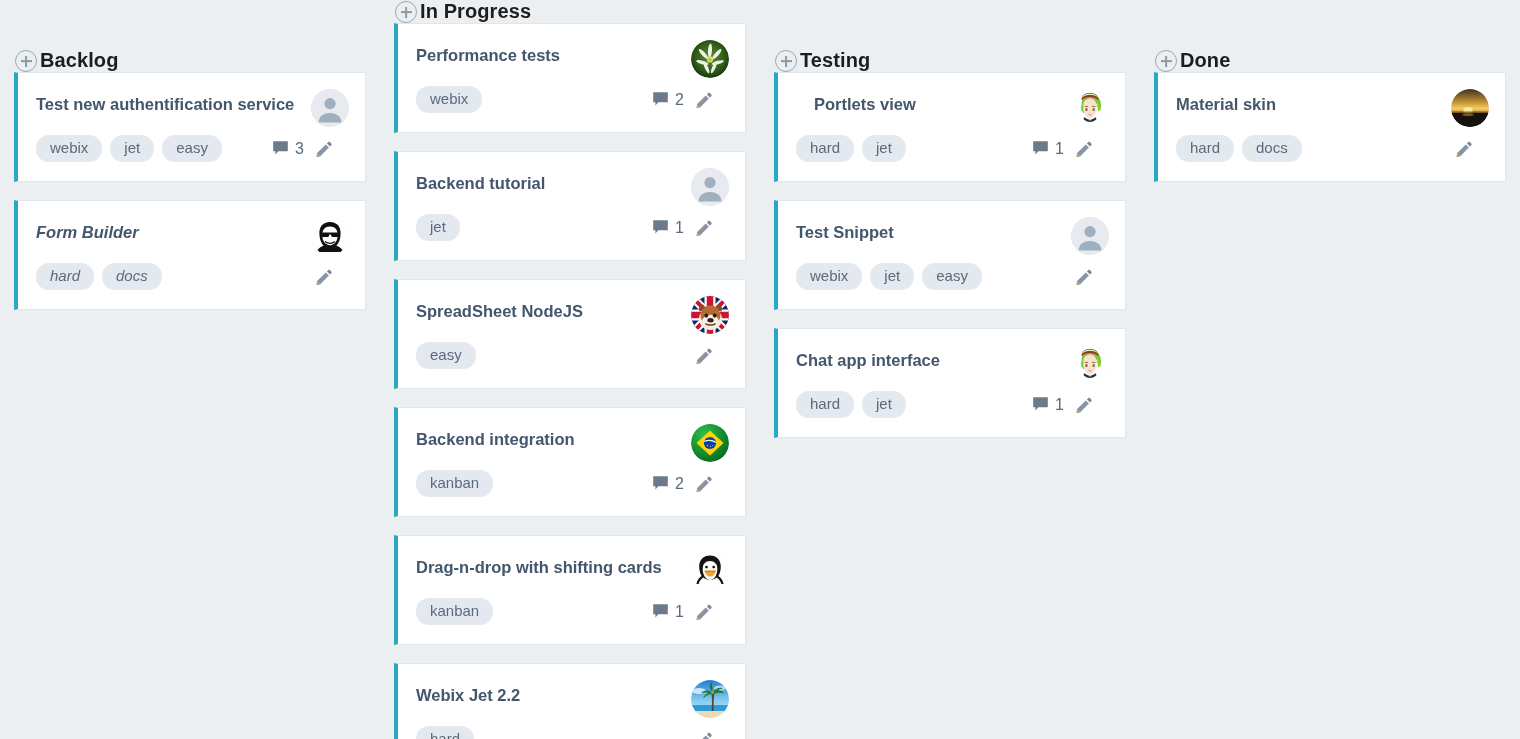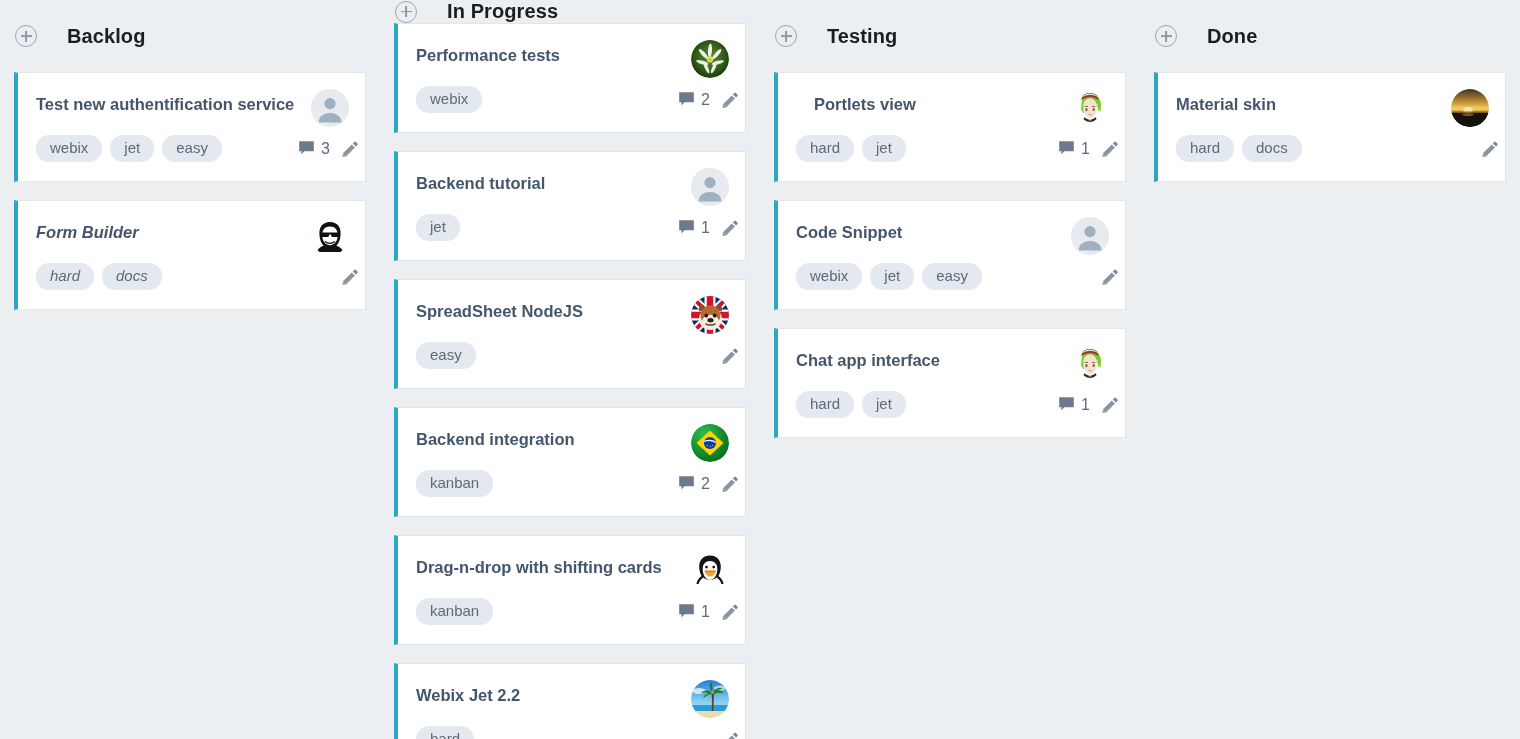--- a/index.html
+++ b/index.html
@@ -18,24 +18,24 @@
   }
   .column {
     width: 380px;
     flex: 0 0 380px;
     padding: 0 14px 0 14px;
     display: flex;
     flex-direction: column;
   }
   .col-header {
     display: flex;
-    align-items: center;
+    align-items: flex-end;
     height: 72px;
     padding-left: 1px;
-    gap: 30px;
+    gap: 3px;
   }
   .add-icon {
     width: 22px; height: 22px;
     flex: 0 0 22px;
     border-radius: 50%;
     border: 1.6px solid #9aa7b0;
     position: relative;
     cursor: pointer;
   }
   .add-icon::before, .add-icon::after {
@@ -85,21 +85,21 @@
     flex: 0 0 38px;
     border-radius: 50%;
     overflow: hidden;
     position: relative;
     background: #e7eaee;
   }
   .avatar svg { display: block; width: 38px; height: 38px; }
 
   .card-bottom {
     position: absolute;
-    left: 18px; right: 6px;
+    left: 18px; right: 32px;
     top: 62px;
     display: flex;
     align-items: center;
   }
   .tags { display: flex; gap: 8px; align-items: center; }
   .tag {
     background: #e4e8ef;
     color: #5b6b7c;
     border-radius: 13px;
     font-size: 15px;
@@ -498,21 +498,21 @@
               <span class="edit-icon"><svg viewBox="0 0 18 18">
     <path d="M2.2 13.1l8.6-8.6 3.1 3.1-8.6 8.6-3.8.7z" fill="#8795a3"></path>
     <path d="M11.9 3.4l1.3-1.3c.5-.5 1.2-.5 1.7 0l1.4 1.4c.5.5.5 1.2 0 1.7l-1.3 1.3z" fill="#7a8897"></path>
     <path d="M2.2 13.1l-.7 3.8 3.8-.7z" fill="#c8a06a"></path>
   </svg></span>
             </div>
           </div>
         </div>
         <div class="card" style="border-left-color: rgb(42, 167, 196);">
           <div class="card-top">
-            <div class="card-title">Code Snippet</div>
+            <div class="card-title">Test Snippet</div>
             <div class="avatar">
               <svg viewBox="0 0 38 38">
                 <circle cx="19" cy="19" r="19" fill="#e7eaee"></circle>
         <circle cx="19" cy="14.6" r="5.6" fill="#9fb0c0"></circle>
         <path d="M7.6 33.5c0-6.3 5.1-9.6 11.4-9.6s11.4 3.3 11.4 9.6z" fill="#9fb0c0"></path>
               </svg>
             </div>
           </div>
           <div class="card-bottom">
             <div class="tags">

